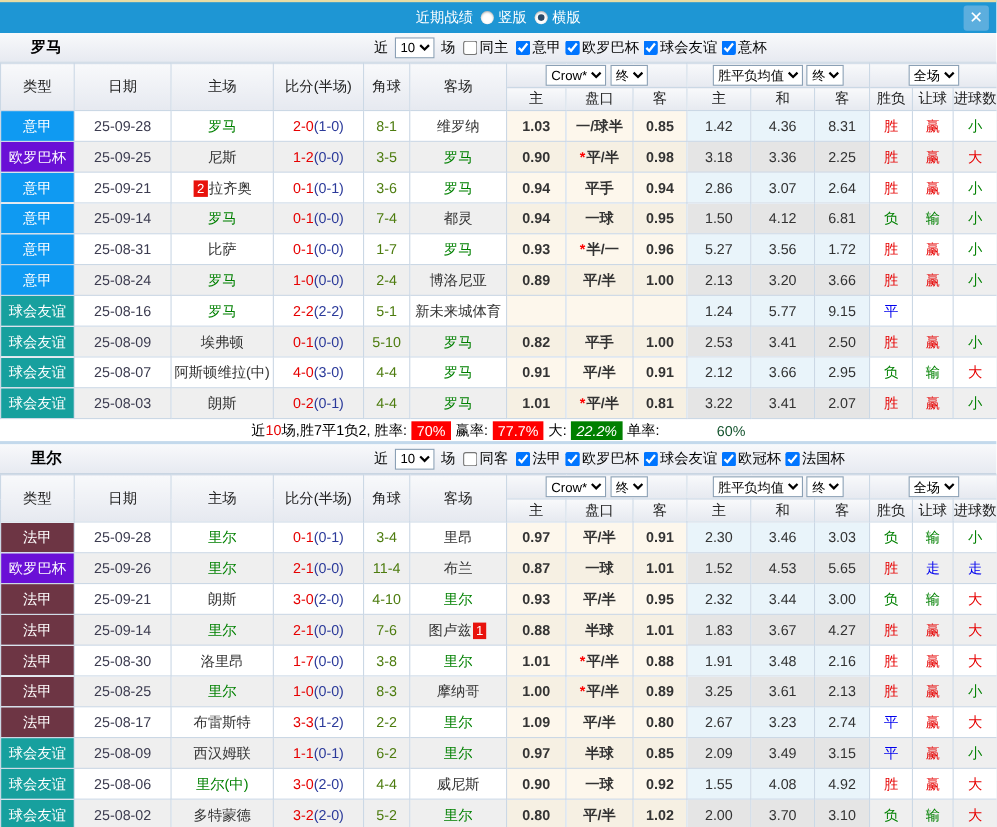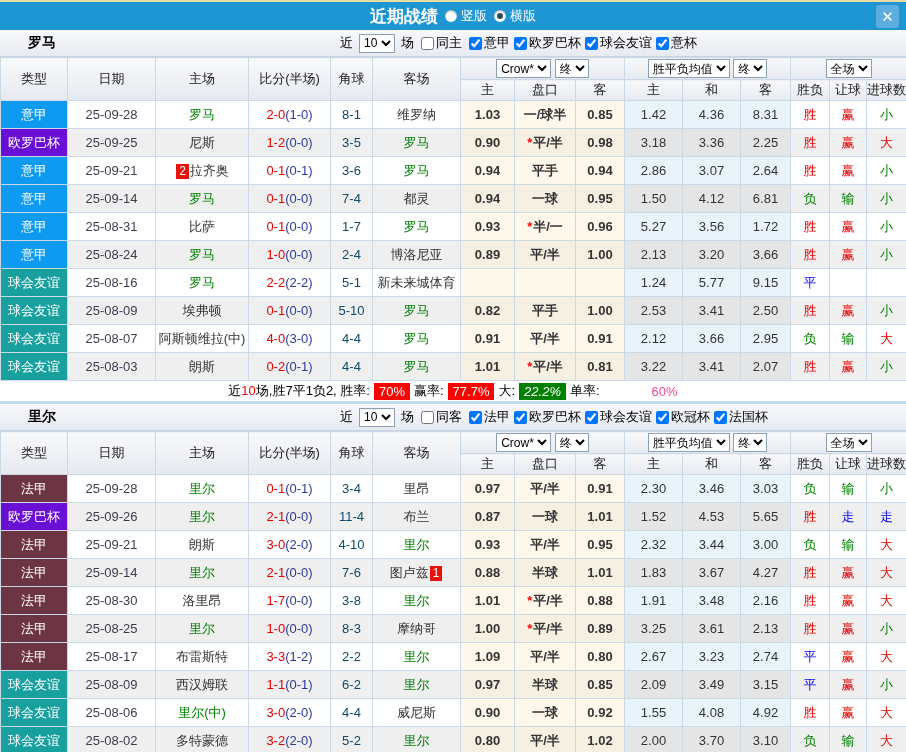--- a/index.html
+++ b/index.html
@@ -7,21 +7,21 @@
   body {
     width:906px; height:752px; overflow:hidden; background:#fff;
     font-family:"Liberation Sans","DejaVu Sans",sans-serif; font-size:13px; color:#333;
   }
   
   .titlebar {
     height:30px; background:#1e96d4; border-top:2px solid #e8dca4;
     display:flex; align-items:center; justify-content:center; position:relative; color:#fff;
   }
   .title-center { display:flex; align-items:center; gap:7px; }
-  .title-text { font-weight:bold; font-size:17px; }
+  .title-text { font-weight:normal; font-size:13px; }
   .radio-group { display:flex; align-items:center; gap:4px; font-size:13px; }
   .radio { width:12px; height:12px; border-radius:50%; background:#fff; display:inline-block; position:relative; box-shadow:inset 0 1px 2px rgba(0,0,0,.35); }
   .radio.checked::after { content:""; position:absolute; left:3px; top:3px; width:6px; height:6px; border-radius:50%; background:#2b4a66; }
   .close-btn {
     position:absolute; right:7px; top:3px; width:23px; height:23px; line-height:23px;
     background:#5caede; border-radius:3px; color:#fff; font-size:15px; font-weight:bold;
     text-align:center; cursor:pointer;
   }
   
   .filter-row {
@@ -42,36 +42,36 @@
   }
   thead th { background:linear-gradient(#f8f9fb,#e6e9f0); height:21px; color:#222; }
   thead tr.selrow th { height:22px; }
   tbody td { height:28px; }
   tr.alt td { background:#efefef; }
   td.c-type { color:#fff; }
   td.c-date { color:#3c3c50; }
   .t-green { color:#008000; }
   .score { color:#e60000; }
   .half { color:#2b3a9a; }
-  td.c-corner { color:#0c4a6e; }
+  td.c-corner { color:#4d7c0f; }
   td.c-odds { background:#fdf7ec; color:#333;font-weight:bold; }
   tr.alt td.c-odds { background:#f6f0e3; }
   td.c-avg { background:#e9f4fa; color:#333; }
   tr.alt td.c-avg { background:#e5e5e5; }
   .res-red { color:#e60000; }
   .res-green { color:#008000; }
   .res-blue { color:#0000ee; }
   .num-badge { background:#e8120c; color:#fff; font-size:12px; padding:0 3px; margin:0 1px; display:inline-block; line-height:15px; }
   .star { color:#ff0000; margin-right:1px; }
   
   .summary-row { height:20px; display:flex; align-items:center; justify-content:center; gap:4px; color:#000; }
   .summary-row .red-text { color:#e60000; }
   .badge-red { background:#f00; color:#fff; padding:1px 5px; }
   .badge-green { background:#008000; color:#fff; padding:1px 5px;font-style:italic; }
-  .blue-text { color:#ec4899;padding-left:48px; }
+  .blue-text { color:#14532d;padding-left:48px; }
   .section-divider { height:3px; background:#c3d9ec; }
 </style>
 </head>
 <body>
 
 <div class="titlebar">
   <div class="title-center">
     <span class="title-text">近期战绩</span>
     <span class="radio-group">
       <span class="radio"></span>

